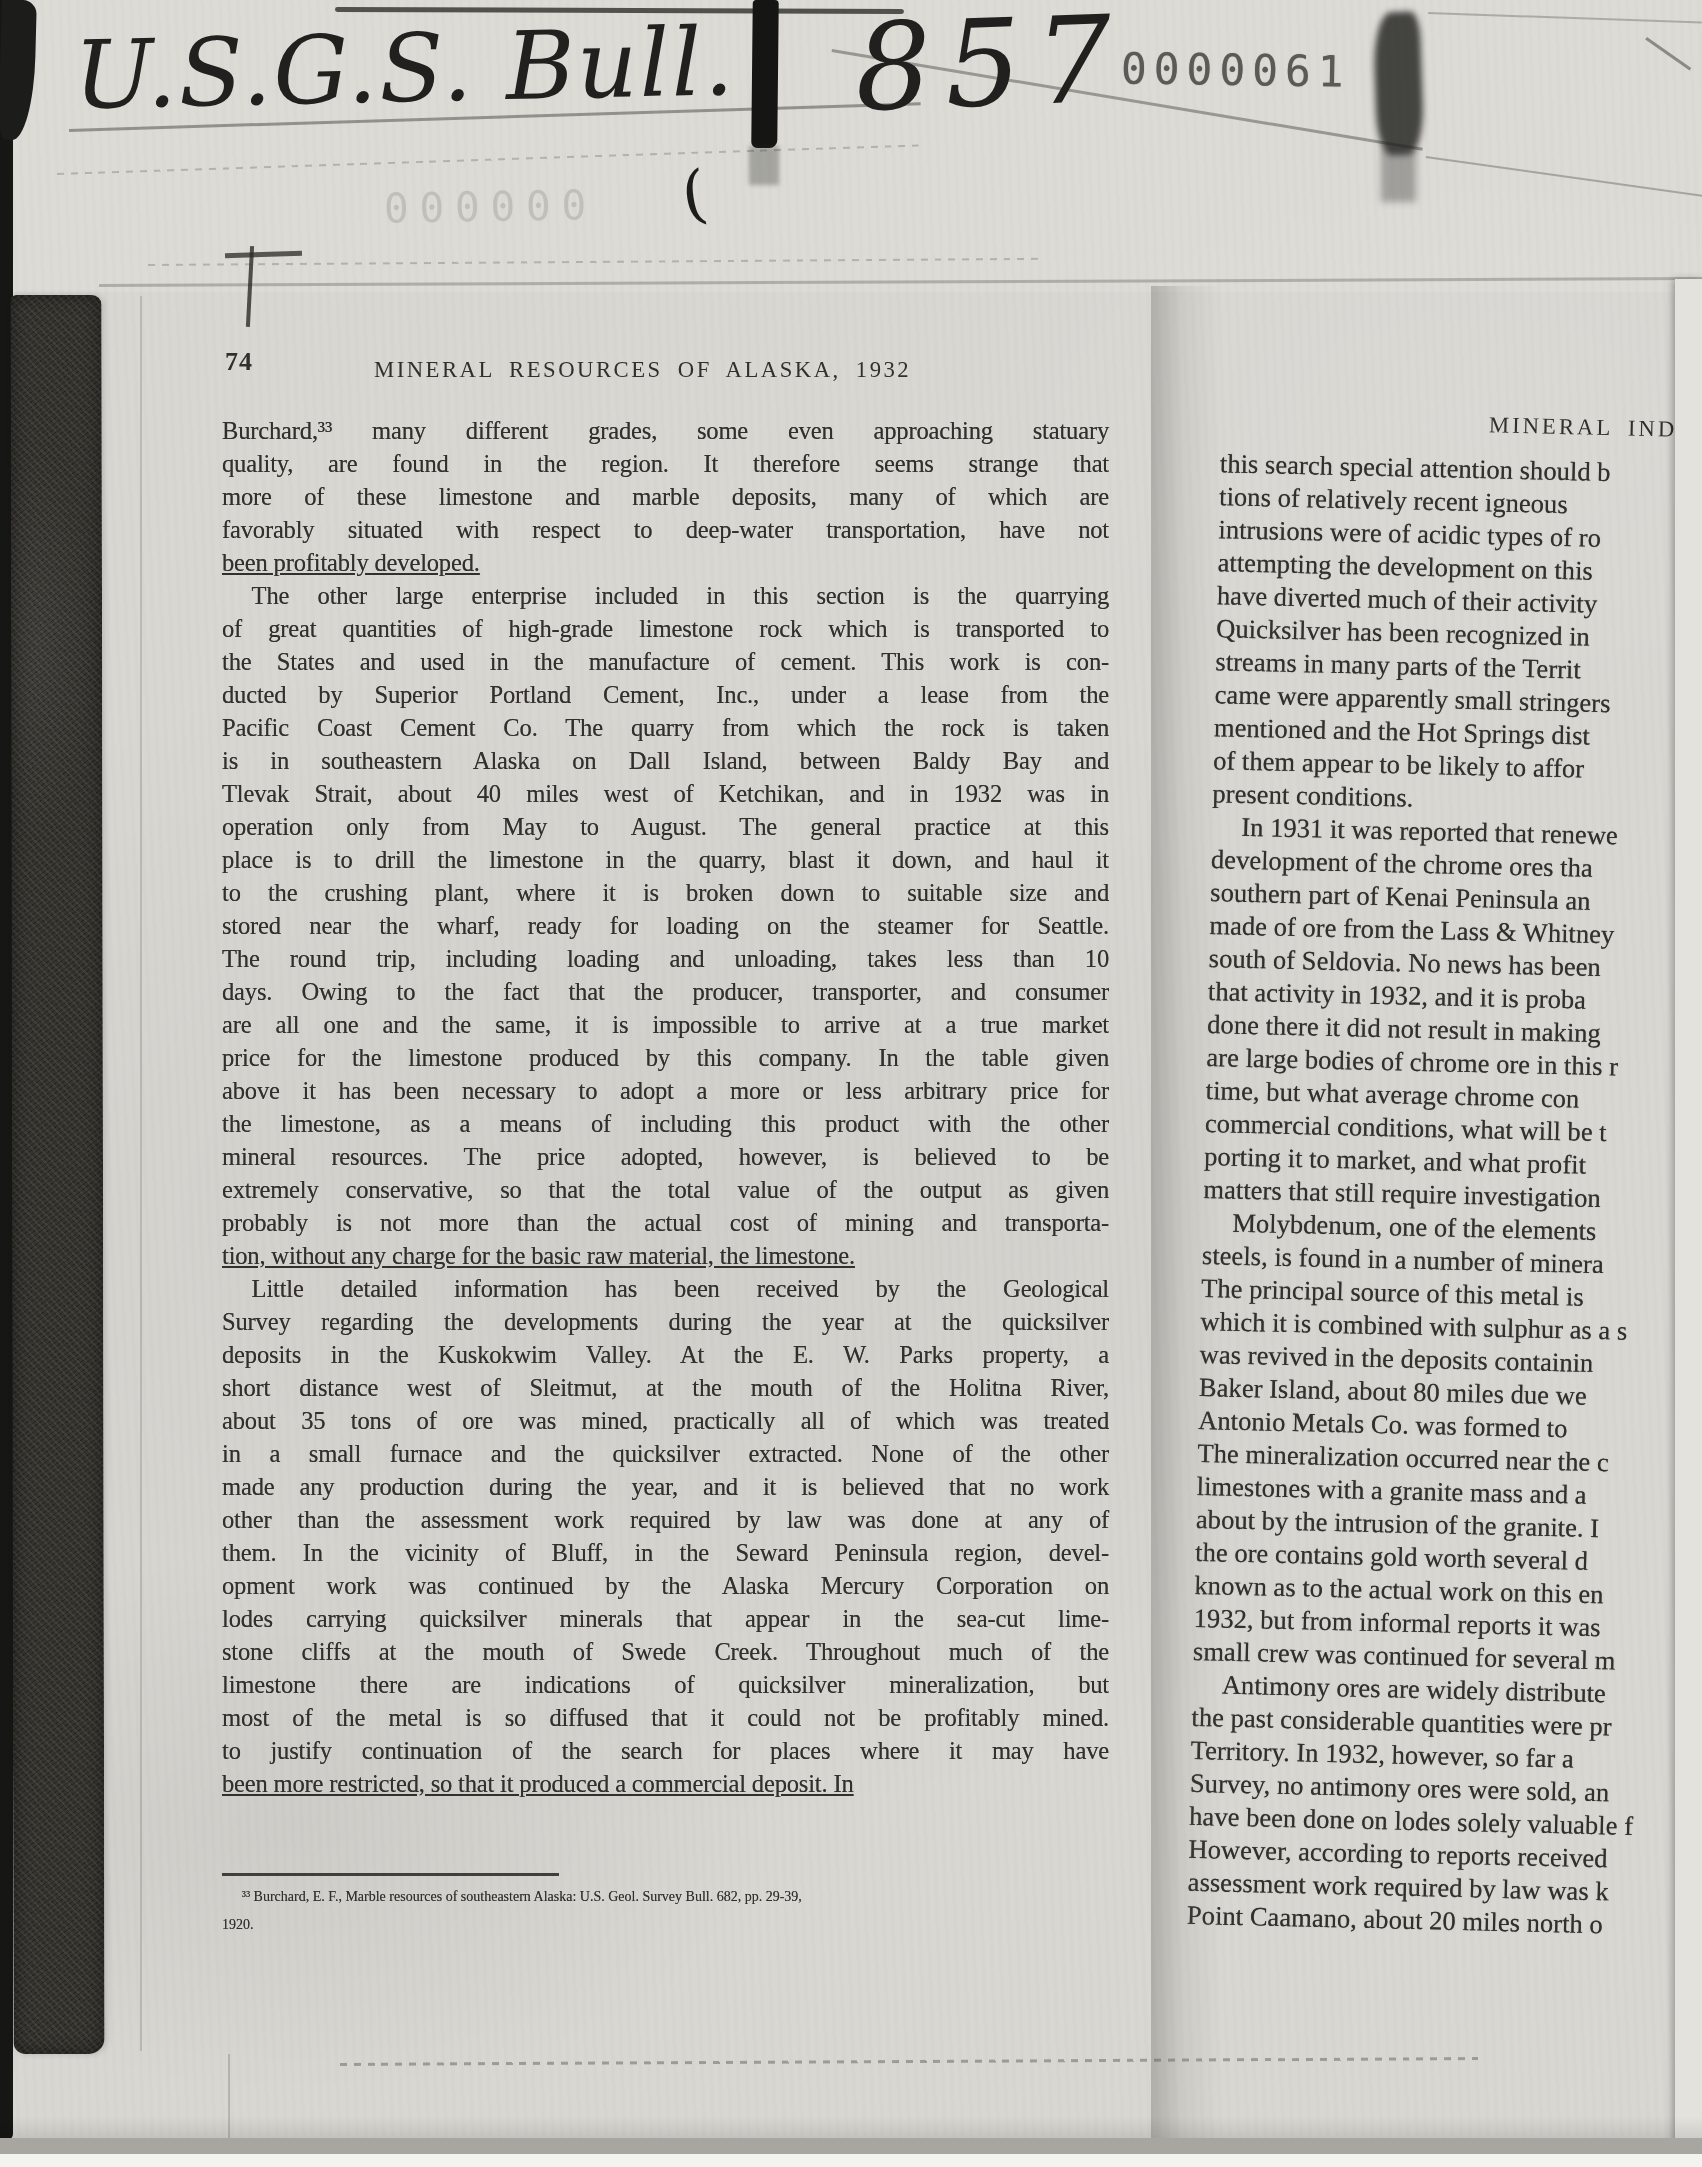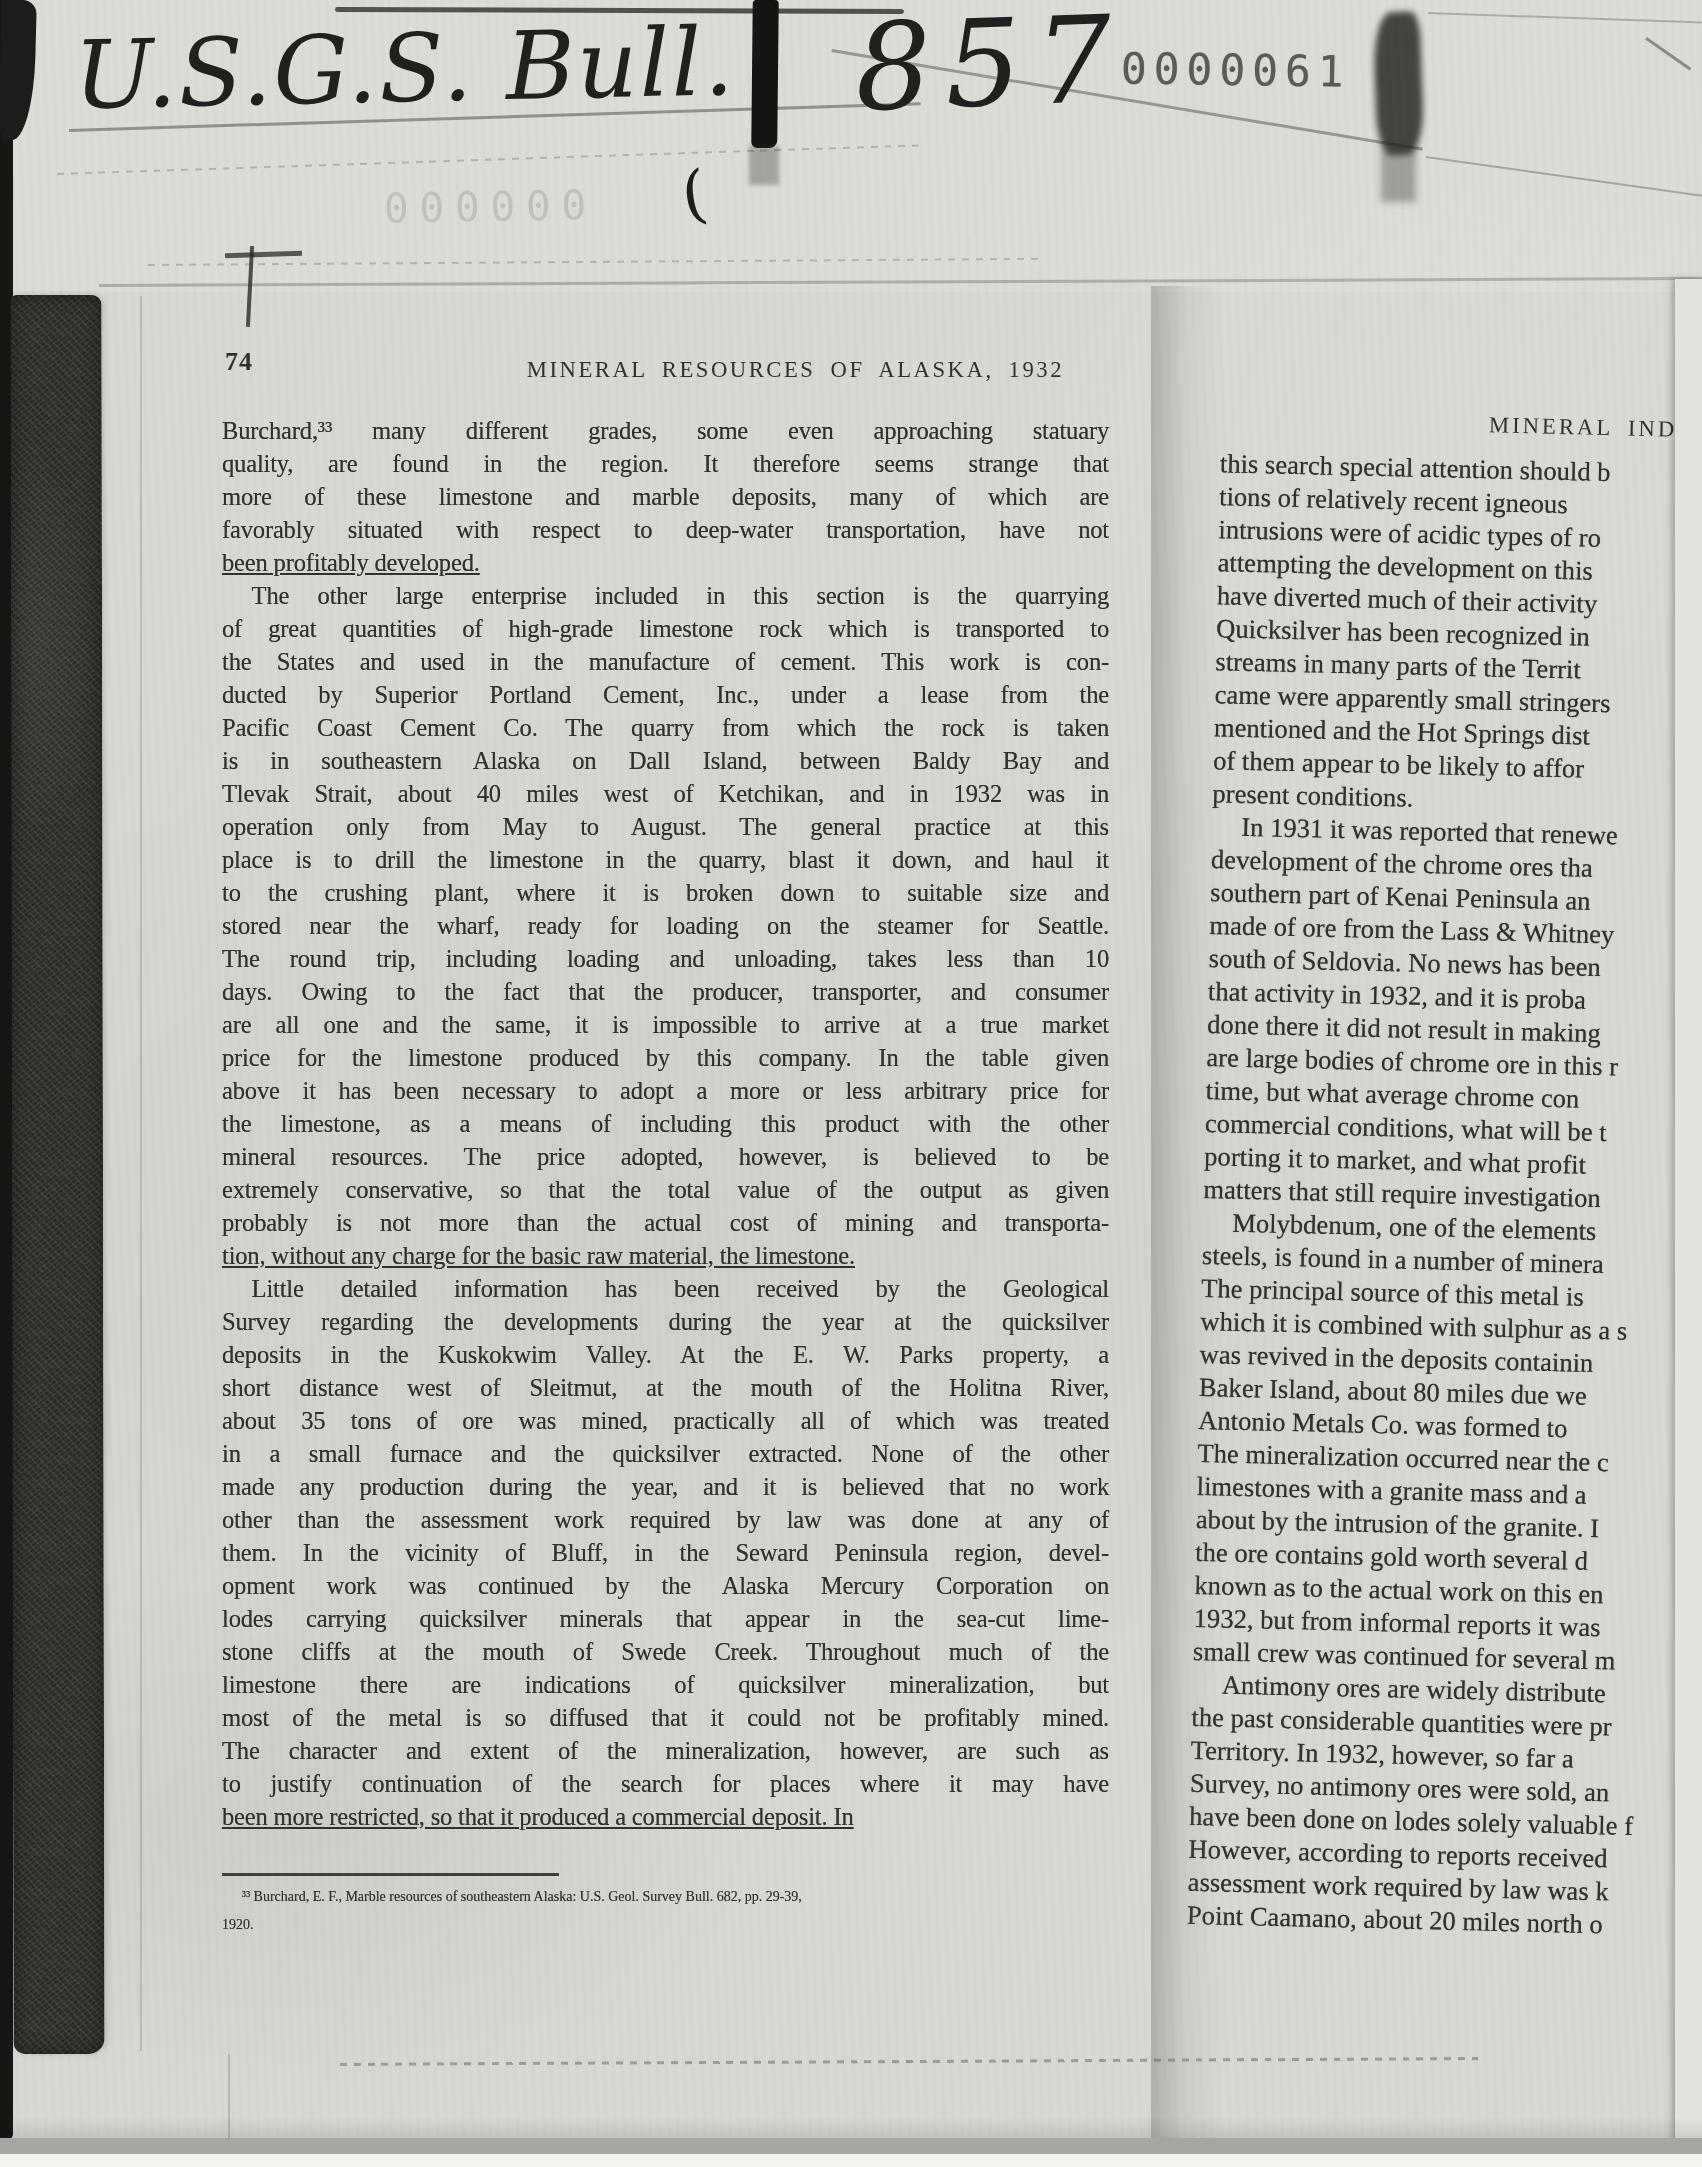--- a/index.html
+++ b/index.html
@@ -53,21 +53,21 @@
   .hw-title{left:74px;top:13.8px;font-size:94px;transform:rotate(-1.2deg);letter-spacing:2px;}
   .hw-num{left:855px;top:-5.9px;font-size:120px;transform:rotate(-2deg);letter-spacing:13.8px;}
   .stamp{left:1121px;top:45px;font-family:"DejaVu Sans Mono",monospace;font-size:43px;letter-spacing:6.9px;color:#4e4d4a;transform:rotate(0.8deg);opacity:.9;z-index:4;text-shadow:0 0 1px rgba(70,70,68,.6);}
   .ghost-stamp{left:384px;top:183px;font-family:"DejaVu Sans Mono",monospace;font-size:41px;letter-spacing:10.8px;color:#8a8984;opacity:.32;transform:rotate(-1deg);z-index:2;}
   .paren{left:682px;top:158px;font-size:63px;color:#1d1d1c;transform:rotate(-8deg);z-index:4;font-family:"DejaVu Serif",serif;}
   
   .crease1{left:140px;top:296px;width:2px;height:1755px;background:rgba(120,118,114,.3);z-index:2;}
   .crease2{left:228px;top:2054px;width:2px;height:87px;background:rgba(120,118,114,.35);z-index:2;}
   
   .pagehead-num{left:225px;top:347px;font-size:26px;font-weight:bold;letter-spacing:1px;z-index:4;}
-  .pagehead-title{left:374px;top:357px;width:690px;text-align:right;font-size:22.7px;letter-spacing:2.5px;word-spacing:6.9px;z-index:4;}
+  .pagehead-title{left:374px;top:357px;width:690px;text-align:left;font-size:22.7px;letter-spacing:2.5px;word-spacing:6.9px;z-index:4;}
   .leftcol{left:222px;top:414px;width:887px;font-size:24.6px;line-height:33px;letter-spacing:-0.2px;z-index:4;text-shadow:0 0 0.6px rgba(50,48,45,.65);}
   .leftcol .tline{text-align:justify;text-align-last:justify;}
   .leftcol .tline.last{text-align-last:left;text-decoration:underline;}
   .tline.first{text-indent:29.6px;}
   .fnote-rule{left:222px;top:1873px;width:337px;height:3px;background:#413f3c;z-index:4;}
   .fnote{left:222px;top:1883px;width:906px;font-size:14px;line-height:27.6px;z-index:4;text-shadow:0 0 0.5px rgba(50,48,45,.6);}
   .fnote .tline.first{text-indent:19.7px;}
   
   .gutter{left:1151px;top:286px;width:71px;height:1852px;z-index:5;pointer-events:none;
     background:linear-gradient(90deg, rgba(90,88,84,.32), rgba(120,118,112,.12) 45%, transparent);}
@@ -159,21 +159,20 @@
         <div class="tline">about 35 tons of ore was mined, practically all of which was treated</div>
         <div class="tline">in a small furnace and the quicksilver extracted.  None of the other</div>
         <div class="tline">made any production during the year, and it is believed that no work</div>
         <div class="tline">other than the assessment work required by law was done at any of</div>
         <div class="tline">them.  In the vicinity of Bluff, in the Seward Peninsula region, devel-</div>
         <div class="tline">opment work was continued by the Alaska Mercury Corporation on</div>
         <div class="tline">lodes carrying quicksilver minerals that appear in the sea-cut lime-</div>
         <div class="tline">stone cliffs at the mouth of Swede Creek.  Throughout much of the</div>
         <div class="tline">limestone there are indications of quicksilver mineralization, but</div>
         <div class="tline">most of the metal is so diffused that it could not be profitably mined.</div>
-        <div class="tline">The character and extent of the mineralization, however, are such as</div>
         <div class="tline">to justify continuation of the search for places where it may have</div>
         <div class="tline last">been more restricted, so that it produced a commercial deposit.  In</div>
       </div>
     </div>
   <div class="abs fnote-rule"></div>
   <div class="abs fnote">
       <div class="para">
         <div class="tline first">³³ Burchard, E. F., Marble resources of southeastern Alaska: U.S. Geol. Survey Bull. 682, pp. 29-39,</div>
         <div class="tline last">1920.</div>
       </div>

